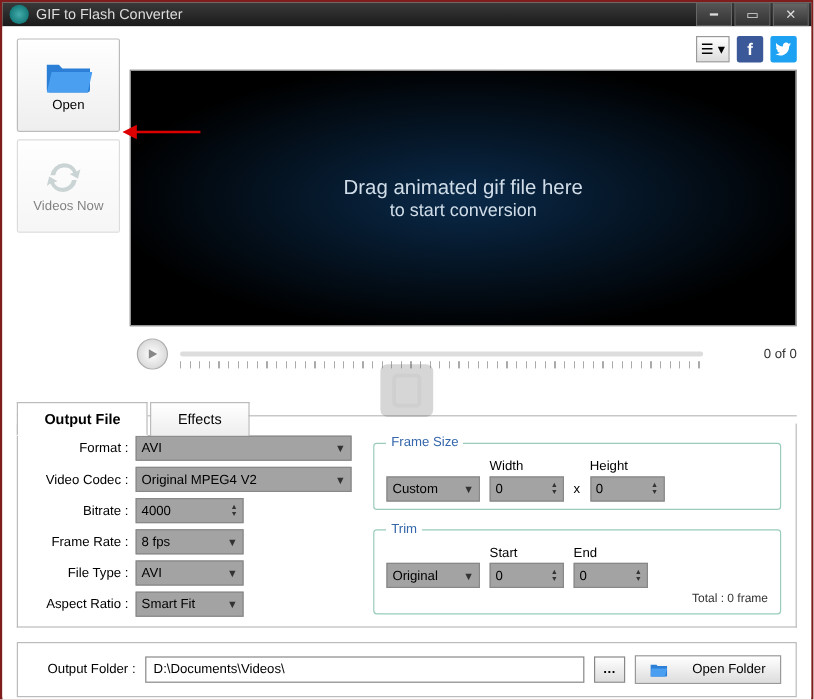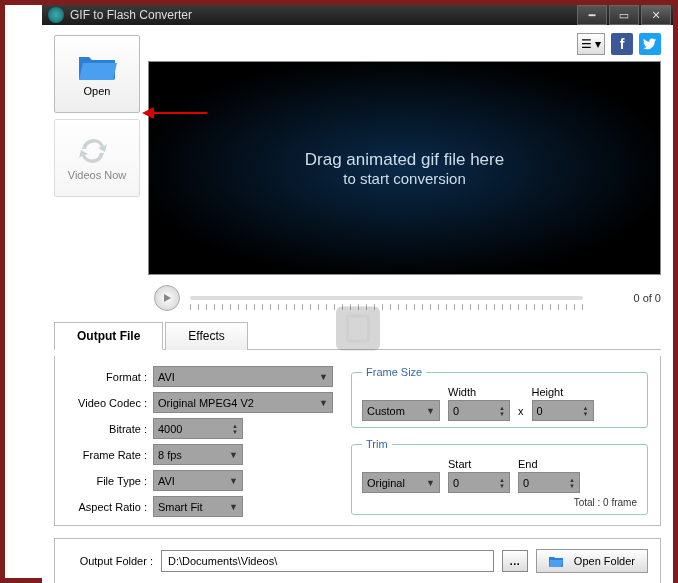--- a/index.html
+++ b/index.html
@@ -1,17 +1,17 @@
 <!DOCTYPE html>
 <html><head>
 <meta charset="utf-8">
 <style>
 * { box-sizing: border-box; margin: 0; padding: 0; font-family: "Segoe UI", Tahoma, sans-serif; }
 body { background: #ddd; width: 678px; height: 583px; overflow: hidden; }
-.window { width: 678px; height: 583px; background: #fff; border: 5px solid #7f1d1d; display: flex; flex-direction: column; padding-left: 37px; }
+.window { width: 678px; height: 583px; background: #fff; border: 2px solid #7f1d1d; display: flex; flex-direction: column; }
 .titlebar { height: 28px; background: linear-gradient(#3a3a3a,#1a1a1a); display: flex; align-items: center; color: #ddd; font-size: 12px; padding-left: 6px; }
 .titlebar .app-icon { width: 16px; height: 16px; border-radius: 50%; background: radial-gradient(#4aa,#066); margin-right: 6px; }
 .titlebar .spacer { flex: 1; }
 .winbtn { width: 30px; height: 20px; margin-right: 2px; background: linear-gradient(#555,#333); border: 1px solid #666; color: #ddd; display: flex; align-items: center; justify-content: center; font-size: 11px; cursor: pointer; }
 .winbtn.close { background: linear-gradient(#666,#333); }
 .content { flex: 1; background: #fff; padding: 10px 12px 10px 12px; display: flex; flex-direction: column; gap: 6px; }
 .toprow { display: flex; gap: 8px; height: 240px; }
 .sidebar { width: 86px; display: flex; flex-direction: column; gap: 6px; }
 .sidebtn { width: 86px; height: 78px; border: 1px solid #bbb; background: linear-gradient(#fff,#eee); display: flex; flex-direction: column; align-items: center; justify-content: center; font-size: 11px; cursor: pointer; border-radius: 2px; }
 .sidebtn.disabled { opacity: .5; cursor: default; }
@@ -27,21 +27,21 @@
 .preview { flex: 1; margin-top: 26px; background: radial-gradient(ellipse at center, #0a2a4a 0%, #000 75%); display: flex; flex-direction: column; align-items: center; justify-content: center; color: #d0dde8; font-size: 16px; border: 1px solid #888; }
 .preview .line1 { font-size: 17px; font-weight: 400; }
 .preview .line2 { font-size: 15px; }
 .playerrow { display: flex; align-items: center; gap: 10px; padding: 4px 0 0 100px; }
 .playbtn { width: 26px; height: 26px; border-radius: 50%; background: radial-gradient(#fff,#ccc); border: 1px solid #aaa; display: flex; align-items: center; justify-content: center; cursor: pointer; }
 .playbtn svg { width: 10px; height: 10px; }
 .slider { flex: 1; height: 4px; background: #ddd; border-radius: 2px; position: relative; }
 .slider::after { content:""; position:absolute; left:0; right:0; top:8px; height:6px; background: repeating-linear-gradient(90deg,#aaa 0,#aaa 1px,transparent 1px,transparent 8px); }
 .counter { font-size: 11px; color: #333; margin-left: 8px; width: 60px; text-align: right; }
 .tabs { display: flex; border-bottom: 1px solid #bbb; margin-top: 4px; }
-.tab { padding: 6px 22px; font-size: 12px; border: 1px solid #bbb; border-bottom: none; background: linear-gradient(#fff,#eee); margin-right: 2px; cursor: pointer; position: relative; top: 1px; }
+.tab { padding: 6px 22px; font-size: 12px; border: 1px solid #bbb; border-bottom: none; background: linear-gradient(#fff,#eee); margin-right: 2px; cursor: pointer; position: relative; top: 17px; }
 .tab.active { background: #fff; font-weight: bold; border-bottom: 1px solid #fff; }
 .tabbody { border: 1px solid #bbb; border-top: none; padding: 10px 12px 8px 12px; display: flex; gap: 18px; font-size: 11px; }
 .leftcol { display: grid; grid-template-columns: 86px 180px; row-gap: 5px; align-items: center; }
 .leftcol label { text-align: right; padding-right: 6px; }
 .combo, .spin, .txt { height: 21px; border: 1px solid #888; background: #a3a3a3; font-size: 11px; padding: 0 4px; display: flex; align-items: center; justify-content: space-between; }
 .combo { cursor: pointer; }
 .combo .dd { font-size: 9px; color: #333; }
 .spin { justify-content: space-between; }
 .spin .spinbtn { display: flex; flex-direction: column; font-size: 6px; line-height: 6px; color: #333; }
 .rightcol { flex: 1; display: flex; flex-direction: column; gap: 10px; }
@@ -49,21 +49,21 @@
 legend { color: #36a; font-size: 11px; padding: 0 4px; }
 .fs-row { display: flex; align-items: center; gap: 8px; }
 .fs-col { display: flex; flex-direction: column; gap: 2px; font-size: 11px; }
 .fs-col .spin { width: 62px; }
 .fs-col .combo { width: 78px; }
 .total { text-align: right; font-size: 10px; margin-top: 4px; color: #333; }
 .bottomrow { display: flex; align-items: center; gap: 8px; border: 1px solid #bbb; padding: 10px 12px; font-size: 11px; margin-top: 6px; }
 .bottomrow label { width: 86px; text-align: right; }
 .pathbox { flex: 1; height: 22px; border: 1px solid #888; background: #fff; padding: 0 6px; display: flex; align-items: center; }
 .browse { width: 26px; height: 22px; border: 1px solid #888; background: linear-gradient(#fff,#ddd); display: flex; align-items: center; justify-content: center; cursor: pointer; font-weight: bold; }
-.openfolder { height: 24px; padding: 0 12px; border: 1px solid #999; background: linear-gradient(#fff,#ddd); display: flex; align-items: center; gap: 11px; font-size: 11px; cursor: pointer; }
+.openfolder { height: 24px; padding: 0 12px; border: 1px solid #999; background: linear-gradient(#fff,#ddd); display: flex; align-items: center; gap: 21px; font-size: 11px; cursor: pointer; }
 .openfolder .mini { width: 14px; height: 11px; }
 .watermark { position: absolute; left: 50%; top: 50%; transform: translate(-50%,-8%); font-size: 38px; color: rgba(120,120,120,.35); pointer-events: none; font-family: sans-serif; display:flex; align-items:center; gap:6px; }
 .watermark .wm-icon { width:44px; height:44px; background: rgba(120,120,120,.3); border-radius:6px; position:relative; }
 .watermark .wm-icon::after { content:""; position:absolute; inset:8px 10px; border:3px solid rgba(200,200,200,.5); border-radius:4px; }
 .arrow { position: absolute; left: 100px; top: 78px; width: 70px; height: 20px; pointer-events: none; }
 </style>
 </head>
 <body>
 
 <div class="window">

